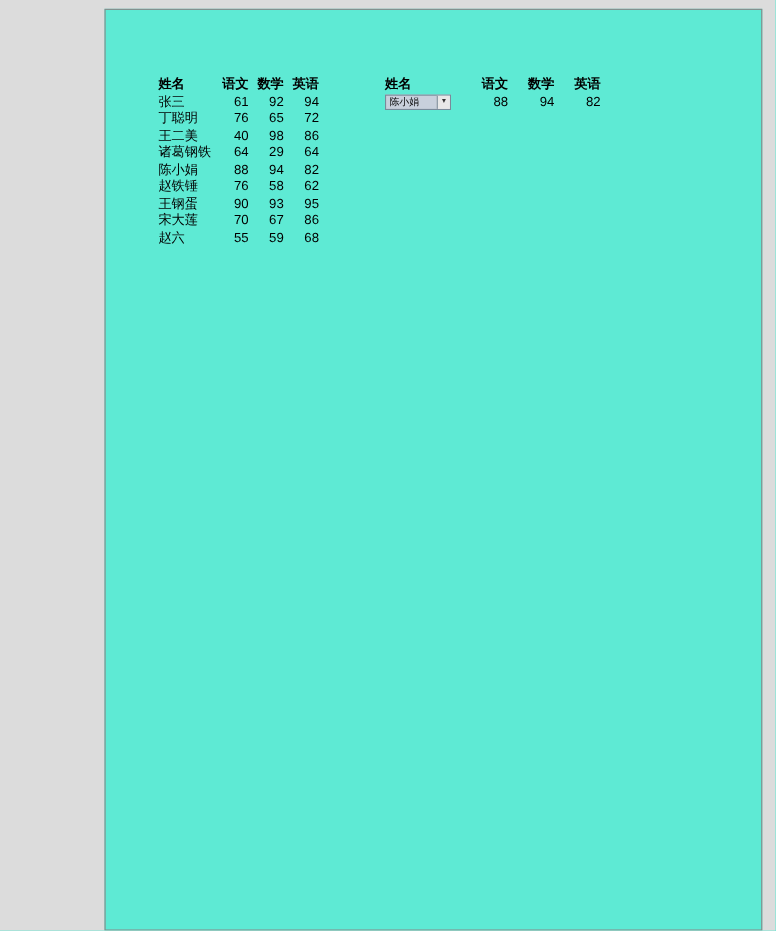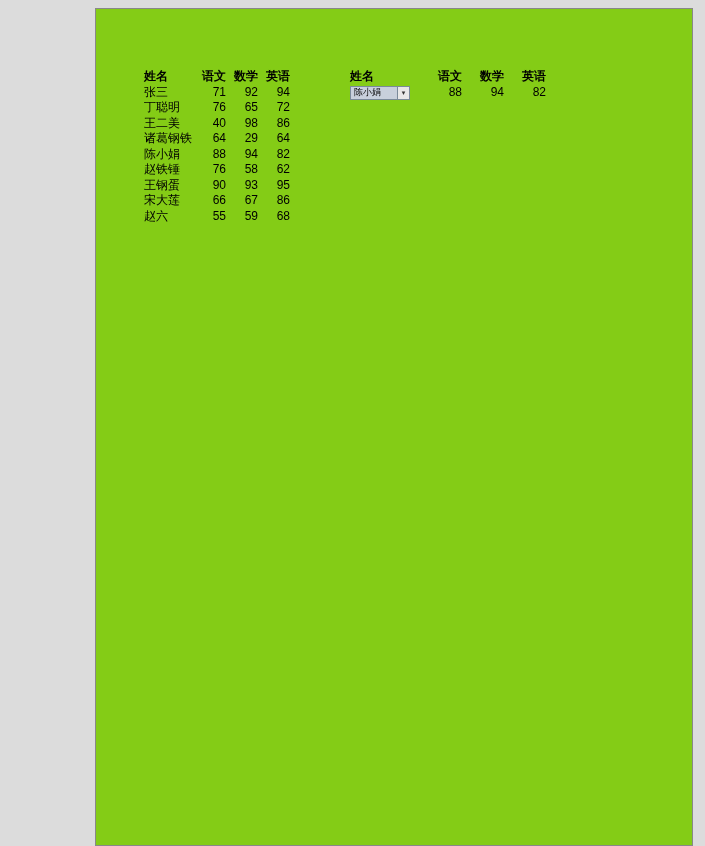--- a/index.html
+++ b/index.html
@@ -9,21 +9,21 @@
     }
     body {
       background: #dcdcdc;
       font-family: "SimSun", "Microsoft YaHei", sans-serif;
       font-size: 12px;
       width: 705px;
       height: 846px;
       overflow: hidden;
     }
     .page {
-      background: #84cc16;
+      background: #5eead4;
       border: 1px solid #888;
       margin: 8px 10px 0 95px;
       width: 598px;
       height: 838px;
       padding: 60px 40px 40px 48px;
       position: relative;
     }
     .content {
       display: flex;
       gap: 60px;
@@ -97,21 +97,21 @@
     <div class="left-table">
       <div class="row header-row">
         <span class="col-name">姓名</span>
         <span class="col-num">语文</span>
         <span class="col-num">数学</span>
         <span class="col-num">英语</span>
       </div>
       <div id="left-rows">
           <div class="row">
             <span class="col-name">张三</span>
-            <span class="col-num">71</span>
+            <span class="col-num">61</span>
             <span class="col-num">92</span>
             <span class="col-num">94</span>
           </div>
           <div class="row">
             <span class="col-name">丁聪明</span>
             <span class="col-num">76</span>
             <span class="col-num">65</span>
             <span class="col-num">72</span>
           </div>
           <div class="row">
@@ -139,21 +139,21 @@
             <span class="col-num">62</span>
           </div>
           <div class="row">
             <span class="col-name">王钢蛋</span>
             <span class="col-num">90</span>
             <span class="col-num">93</span>
             <span class="col-num">95</span>
           </div>
           <div class="row">
             <span class="col-name">宋大莲</span>
-            <span class="col-num">66</span>
+            <span class="col-num">70</span>
             <span class="col-num">67</span>
             <span class="col-num">86</span>
           </div>
           <div class="row">
             <span class="col-name">赵六</span>
             <span class="col-num">55</span>
             <span class="col-num">59</span>
             <span class="col-num">68</span>
           </div>
         </div>

